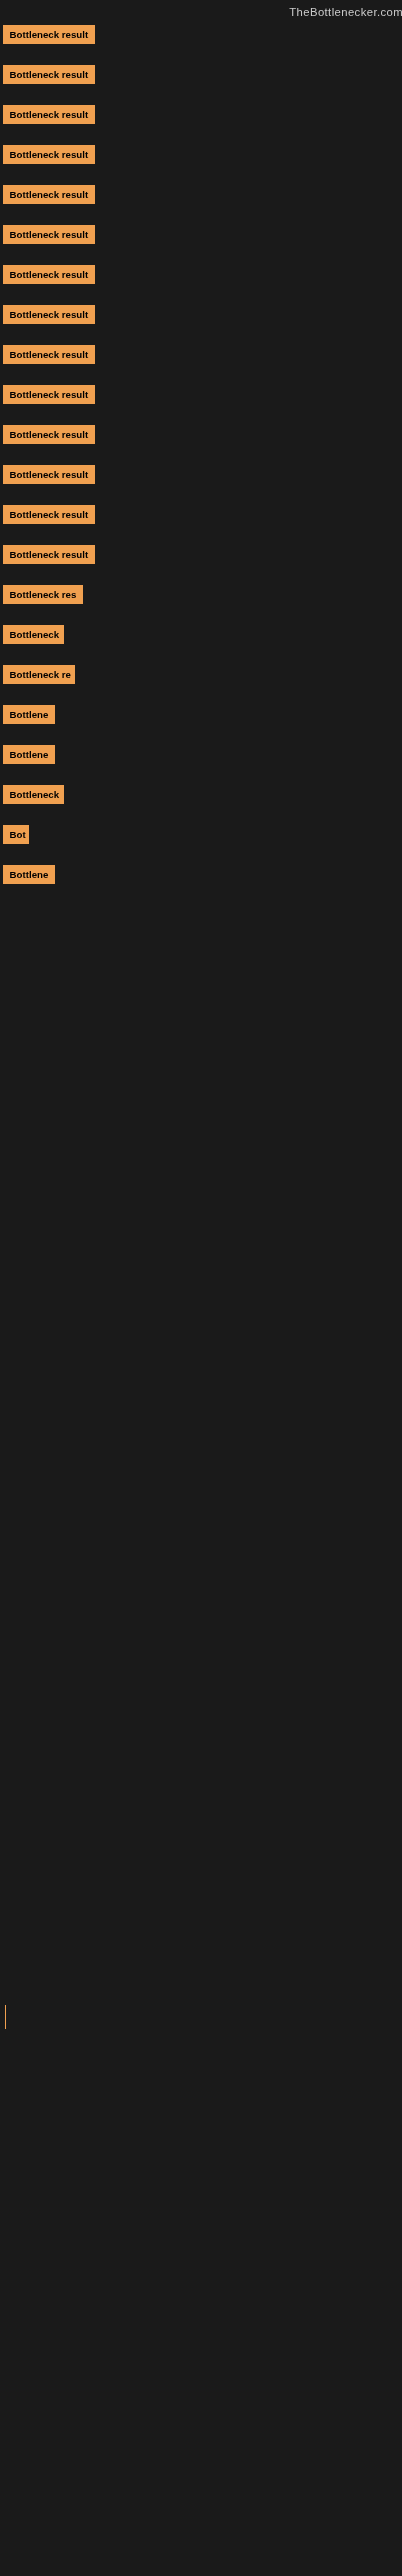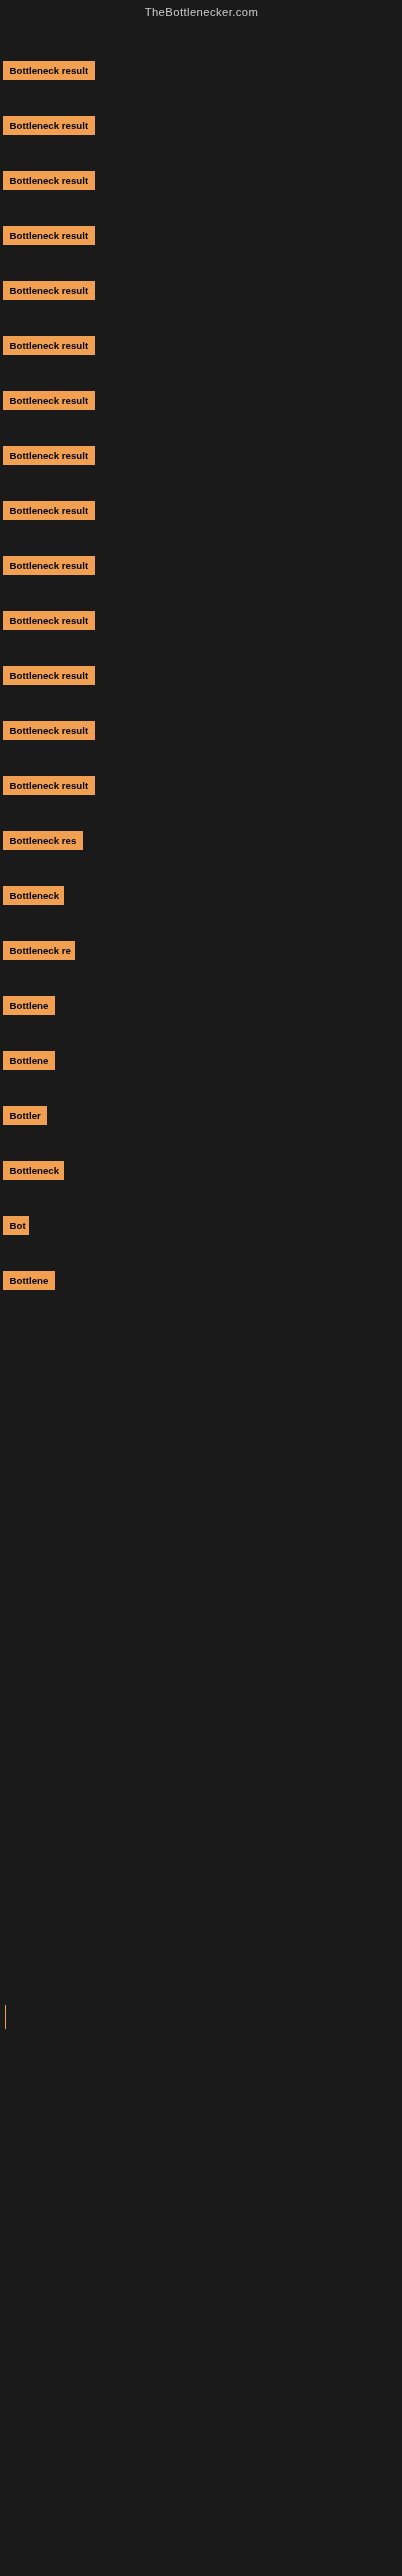--- a/index.html
+++ b/index.html
@@ -10,21 +10,21 @@
 
     body {
       background-color: #1a1a1a;
       width: 403px;
       min-height: 2576px;
       font-family: Arial, sans-serif;
       position: relative;
     }
 
     .site-header {
-      text-align: center;
+      text-align: right;
       padding: 6.4px 0 3.2px 0;
       color: #cccccc;
       font-size: 11.3px;
       font-weight: normal;
       letter-spacing: 0.4px;
     }
 
     .bottleneck-item {
       display: flex;
       align-items: center;
@@ -50,21 +50,20 @@
       height: 24px;
       background-color: #f0a050;
     }
 
     .items-container {
       padding: 3.2px 0 0 3.2px;
     }
 
     .row {
       margin-bottom: 21px;
-      margin-top: 36px;
     }
   </style>
 </head>
 <body>
 
 <div class="site-header">
   <span>TheBottlenecker.com</span>
 </div>
 
 <div class="items-container" id="items-container">
@@ -119,23 +118,20 @@
     <div class="bottleneck-item row">
       <span class="bottleneck-label" style="max-width: 72px; text-align: center;">Bottleneck re</span>
     </div>
     <div class="bottleneck-item row">
       <span class="bottleneck-label" style="max-width: 52px;">Bottlene</span>
     </div>
     <div class="bottleneck-item row">
       <span class="bottleneck-label" style="max-width: 52px;">Bottlene</span>
     </div>
     <div class="bottleneck-item row">
-      <span class="bottleneck-label" style="max-width: 44px;">Bottler</span>
-    </div>
-    <div class="bottleneck-item row">
       <span class="bottleneck-label" style="max-width: 61px;">Bottleneck</span>
     </div>
     <div class="bottleneck-item row">
       <span class="bottleneck-label" style="max-width: 26px;">Bot</span>
     </div>
     <div class="bottleneck-item row">
       <span class="bottleneck-label" style="max-width: 52px;">Bottlene</span>
     </div>
   </div>
 

